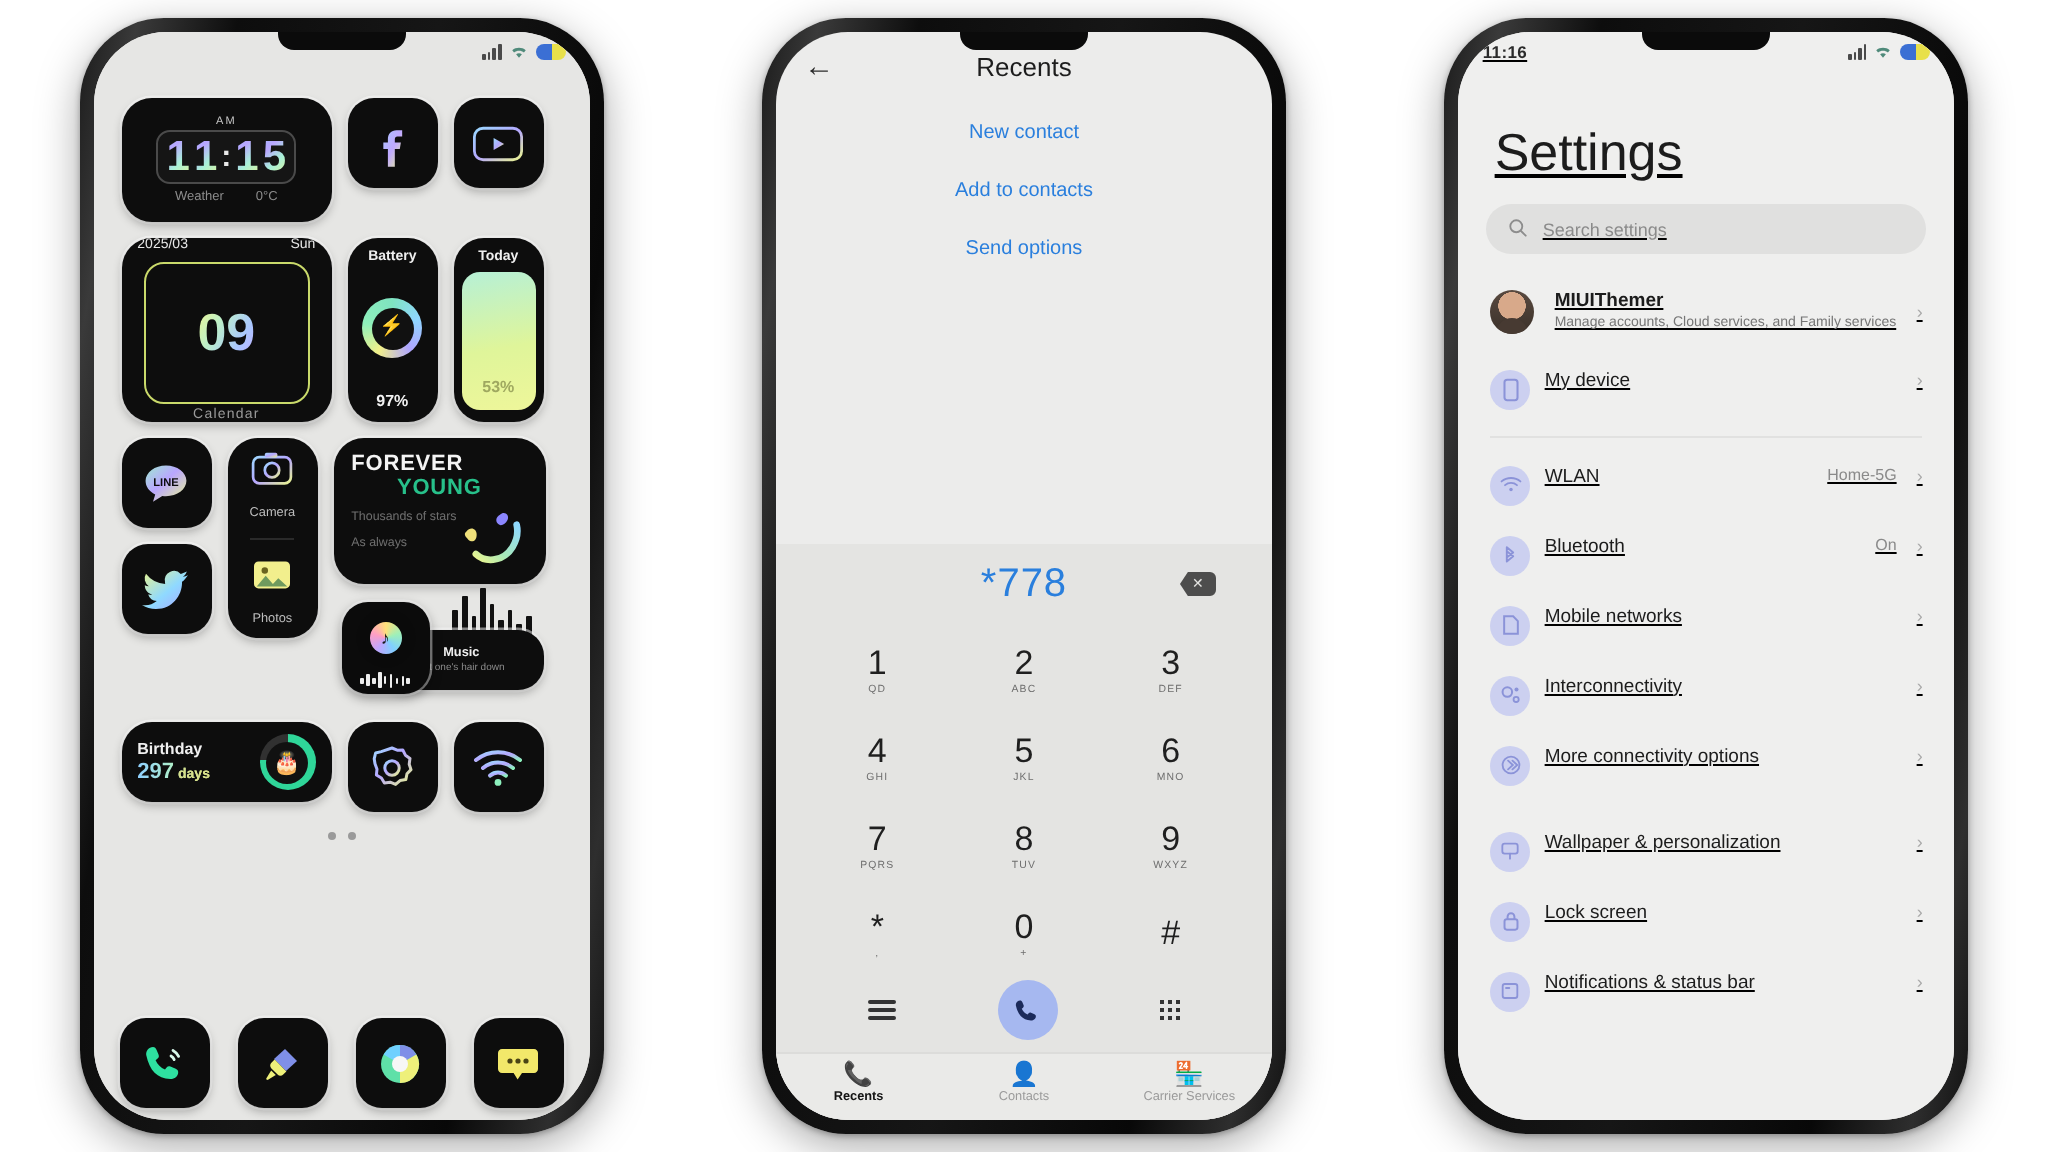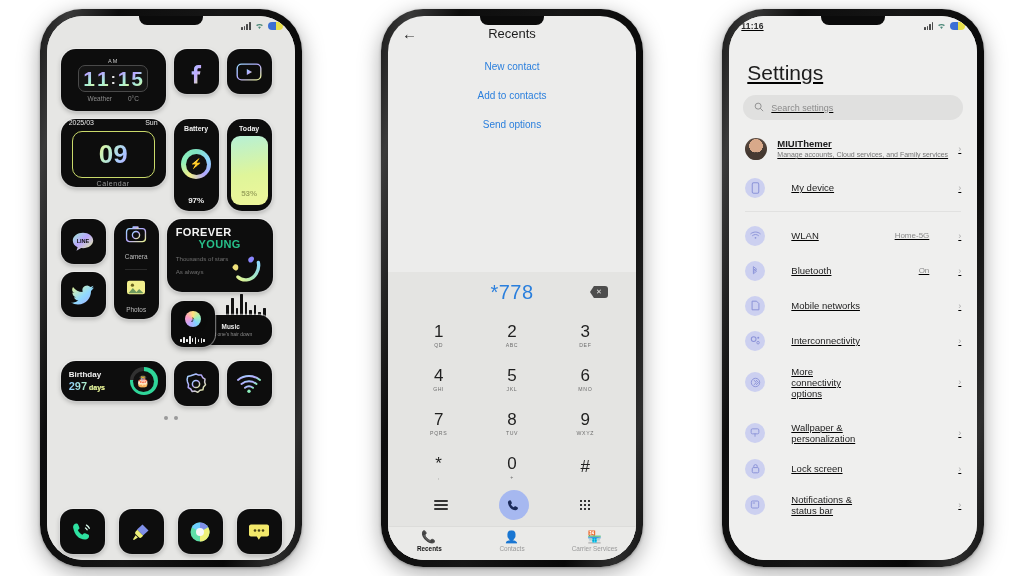--- a/index.html
+++ b/index.html
@@ -106,21 +106,21 @@
   .flipbox .d {
     font-size: 21px; font-weight: 700; line-height: 1;
     padding: 0 1px;
     background: linear-gradient(135deg,#9fb8ff 0%,#b9a6ff 30%,#a8f0d8 60%,#eaf58f 100%);
     -webkit-background-clip: text; background-clip: text; color: transparent;
   }
   .flipbox .sep { color: #e8e8e8; font-size: 15px; font-weight: 700; padding: 0 1px; }
   .w-clock .sub { display: flex; gap: 16px; font-size: 6.5px; color: #8d8d8d; margin-top: 3px; }
 
   
-  .w-cal { width: 105px; height: 68px; padding: 0 8px; display:flex; flex-direction:column; }
+  .w-cal { width: 105px; height: 92px; padding: 0 8px; display:flex; flex-direction:column; }
   .w-cal .top { display: flex; justify-content: space-between; font-size: 7px; color: #e8e8e8; }
   .w-cal .bigbox {
     flex: 1; margin: 5px 3px 2px 3px;
     border: 1px solid #c9d96a; border-radius: 10px;
     display: flex; align-items: center; justify-content: center;
   }
   .w-cal .bigbox span {
     font-size: 26px; font-weight: 700;
     background: linear-gradient(120deg,#f2f58c 0%,#bdf0c8 35%,#a9c7ff 70%,#c9a8ff 100%);
     -webkit-background-clip: text; background-clip: text; color: transparent;
@@ -269,21 +269,21 @@
     background: #eaeae8; padding: 4px 0 8px 0;
   }
   .tab { flex: 1; display: flex; flex-direction: column; align-items: center; gap: 2px; }
   .tab .ti { font-size: 12px; line-height: 1; }
   .tab .tl { font-size: 6.4px; }
   .tab.active .ti, .tab.active .tl { color: #141414; font-weight: 700; }
   .tab .ti, .tab .tl { color: #9a9a9a; }
 
   
   .settings { width: 100%; height: 100%; background: #efefee; overflow: hidden; text-decoration: underline; }
-  .set-title { font-size: 21px; color: #1c1c1c; font-weight: 400; padding: 26px 18px 10px 18px; }
+  .set-title { font-size: 26px; color: #1c1c1c; font-weight: 400; padding: 26px 18px 10px 18px; }
   .searchbar {
     margin: 0 14px 14px 14px; height: 25px; border-radius: 13px;
     background: #e0e0df; display: flex; align-items: center; gap: 7px; padding: 0 11px;
   }
   .searchbar .sicon { font-size: 9px; color: #8d8d8d; }
   .searchbar .sph { font-size: 9px; color: #8b8b8b; }
   .acct-row { display: flex; align-items: center; gap: 10px; padding: 4px 16px 10px 16px; }
   .avatar {
     width: 22px; height: 22px; border-radius: 50%; flex: 0 0 auto;
     background: radial-gradient(circle at 50% 36%, #d8a98a 0 38%, transparent 39%),
@@ -292,21 +292,21 @@
   }
   .avatar::after {
     content:""; position:absolute; left:50%; top:62%; transform:translateX(-50%);
     width:16px; height:12px; border-radius:8px 8px 0 0; background:#473a32;
   }
   .acct-txt { flex: 1; min-width: 0; }
   .acct-txt .n { font-size: 9.5px; color: #1c1c1c; font-weight: 600; }
   .acct-txt .d { font-size: 7px; color: #757575; line-height: 1.45; margin-top: 1px; }
   .chev { font-size: 9px; color: #a9a9a9; flex: 0 0 auto; }
 
-  .srow { display: flex; align-items: center; gap: 26px; padding: 7.5px 16px; }
+  .srow { display: flex; gap: 7px; padding: 7.5px 16px; }
   .sicn {
     width: 20px; height: 20px; border-radius: 50%;
     background: #ccd0f0; flex: 0 0 auto;
     display: flex; align-items: center; justify-content: center;
     font-size: 9px; color: #8b93d8;
   }
   .srow .lab { flex: 1; font-size: 9.5px; color: #1c1c1c; }
   .srow .val { font-size: 8px; color: #8a8a8a; margin-right: 3px; padding-left: 43px; }
   .divider { height: 1px; background: #e1e1e0; margin: 6px 16px 6px 16px; }
   .gap { height: 8px; }

